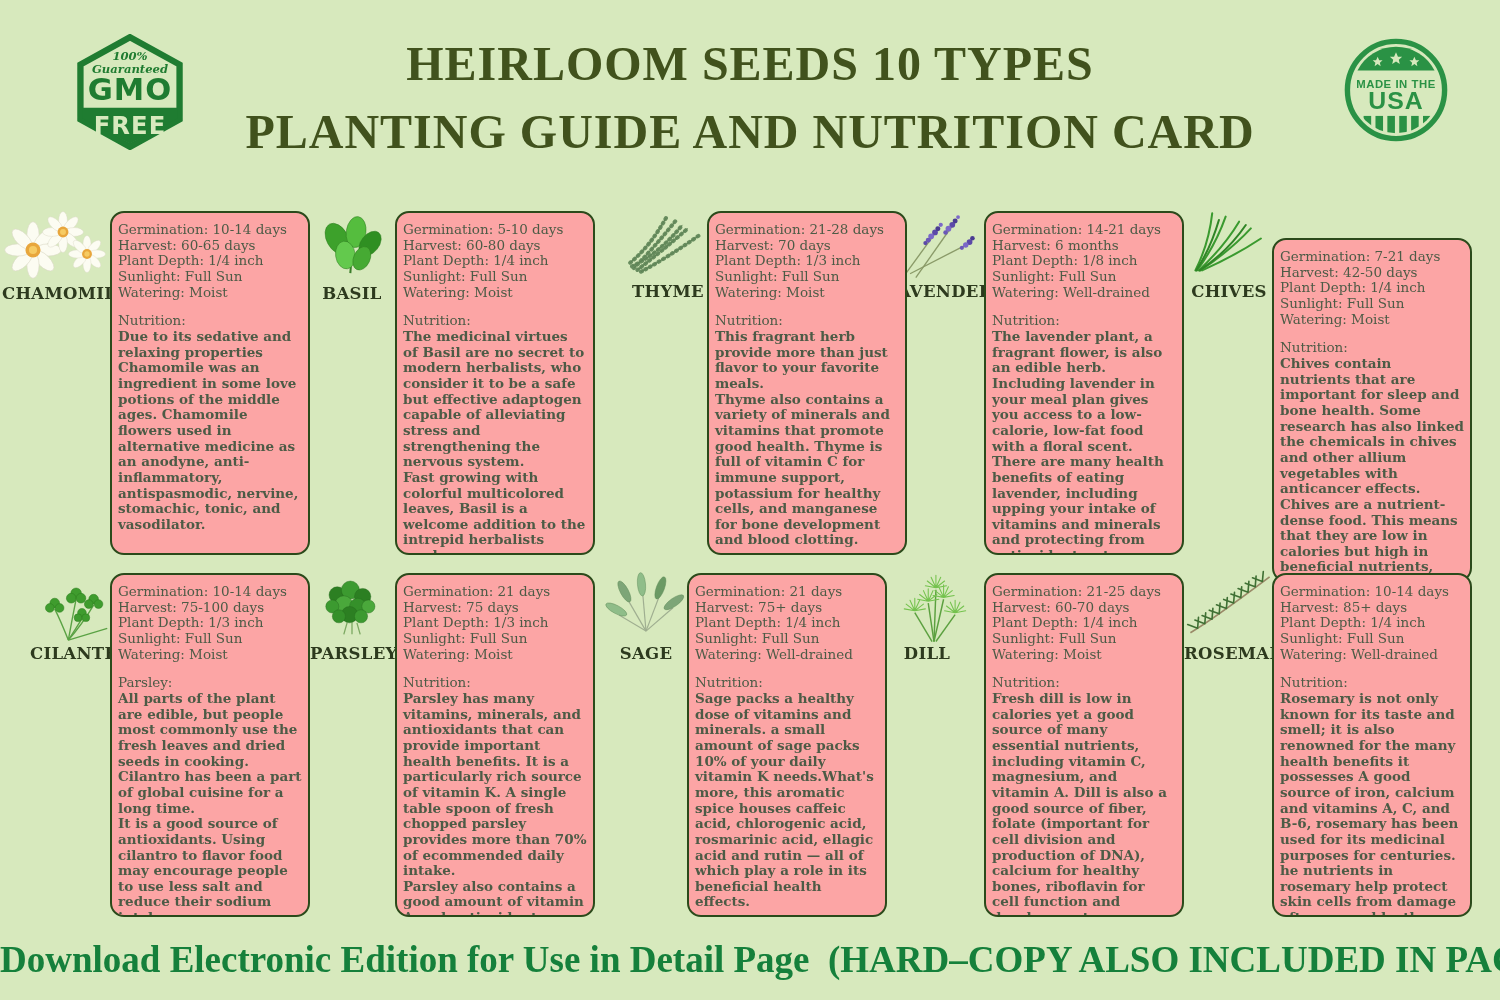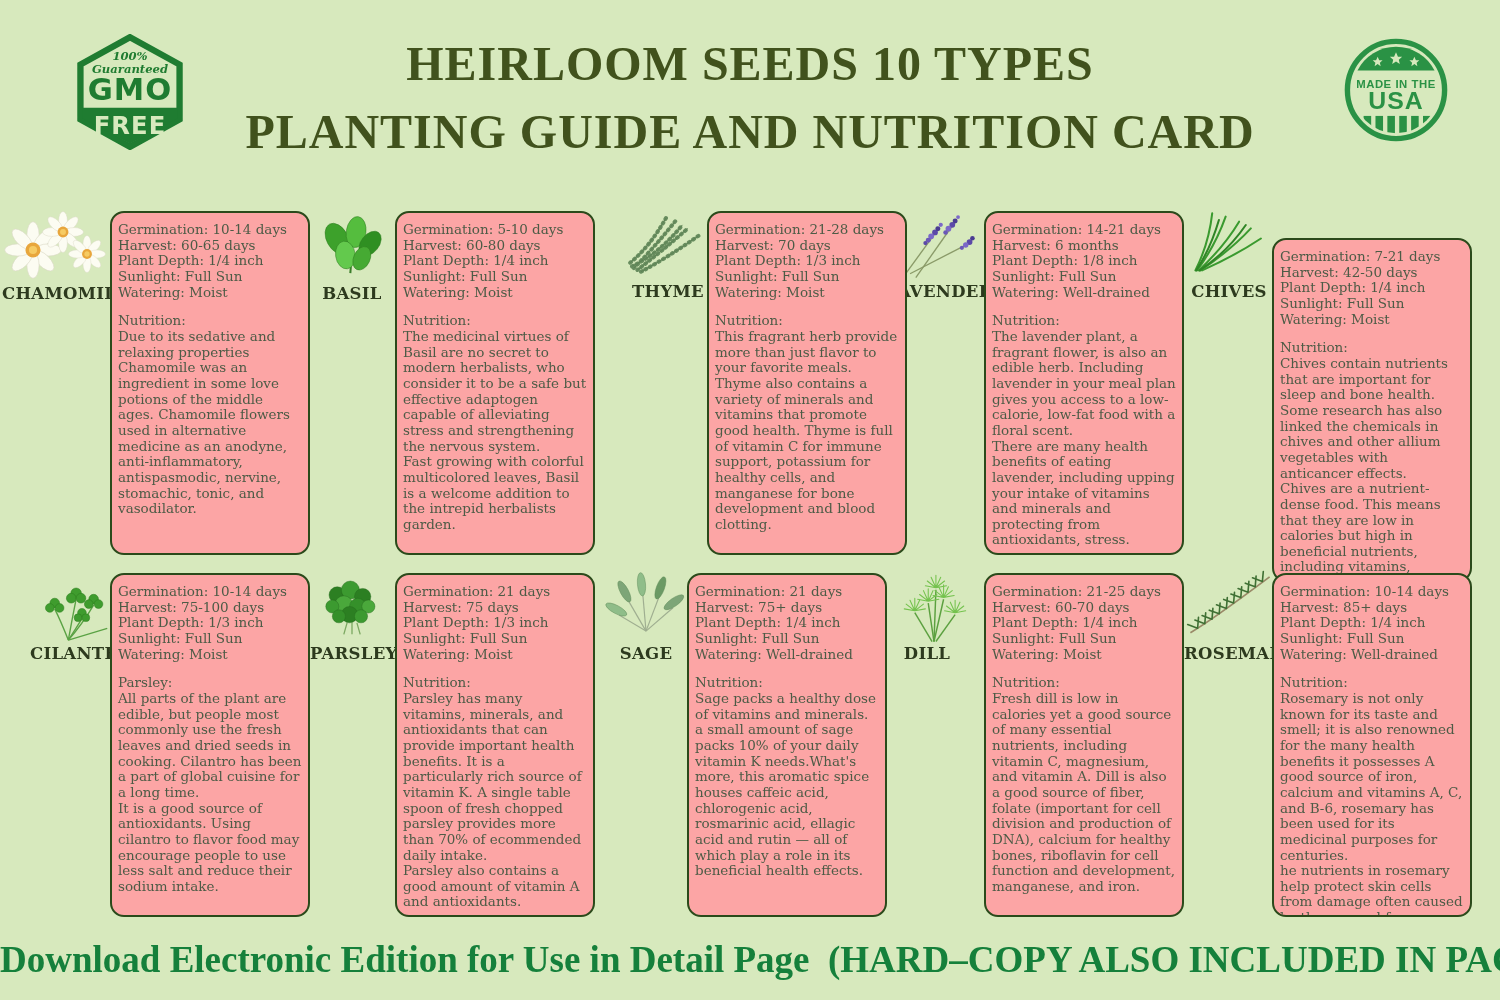--- a/index.html
+++ b/index.html
@@ -7,21 +7,21 @@
         font-family:"DejaVu Serif",serif;}
   .title-wrap{position:absolute;left:0;right:0;top:30px;text-align:center;
         color:#41521d;font-family:"Liberation Serif",serif;font-weight:bold;
         font-size:48px;line-height:68px;letter-spacing:1px;}
   .footer{position:absolute;left:0;right:0;top:938px;text-align:center;color:#15803b;
         font-family:"Liberation Serif",serif;font-weight:bold;font-size:37px;white-space:pre;}
   .card{position:absolute;width:200px;height:344px;background:#fca5a5;
         border:2px solid #2b4a1b;border-radius:14px;padding:9px 6px;box-sizing:border-box;
         color:#4d5b46;font-size:13.5px;line-height:1.16;overflow:hidden;}
   .card .gap{height:13px;}
-  .nut-text{white-space:pre-line;}
+  .nut-text{white-space:pre-line;font-weight:bold;}
   .herb-figure{position:absolute;text-align:center;}
   .herb-figure svg{display:block;margin:0 auto;}
   .herb-label{font-weight:bold;color:#2d3a1e;font-size:16.5px;letter-spacing:.3px;
         margin-top:2px;white-space:nowrap;}
   .badge{position:absolute;}
   .gmo-script{font-family:"DejaVu Serif",serif;font-style:italic;font-weight:bold;}
   .badge-sans{font-family:"Liberation Sans",sans-serif;font-weight:bold;}
   .badge-serifbold{font-family:"DejaVu Sans",sans-serif;font-weight:bold;}
 </style>
 </head>

